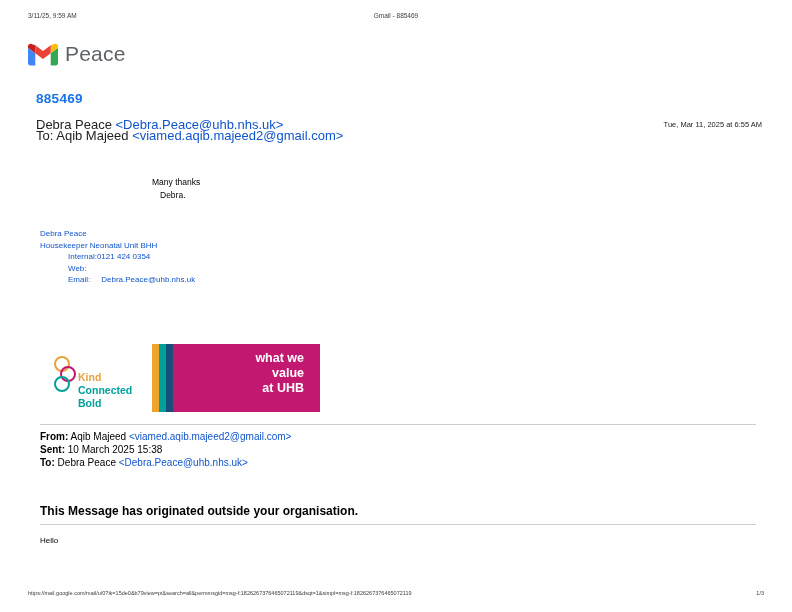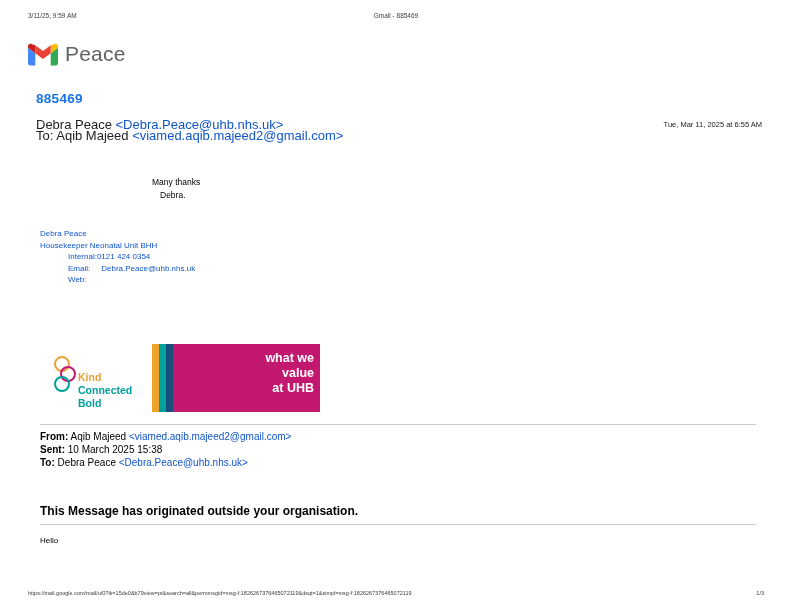--- a/index.html
+++ b/index.html
@@ -209,21 +209,21 @@
   .stripe { height: 68px; }
   .s1 { width: 7px; background: #f0a32a; }
   .s2 { width: 7px; background: #00a19a; }
   .s3 { width: 7px; background: #1a4e7a; }
   .s4 { width: 13px; background: #c2186f; }
   .banner-right {
     flex: 1;
     background: #c2186f;
     color: #ffffff;
     text-align: right;
-    padding: 7px 6px 0 0;
+    padding: 7px 16px 0 0;
     box-sizing: border-box;
     font-size: 12.5px;
     font-weight: bold;
     line-height: 15px;
   }
   
   .divider {
     position: absolute;
     left: 40px;
     width: 716px;
@@ -320,24 +320,24 @@
       <div>Many thanks</div>
       <div class="indent">Debra.</div>
     </div>
     <div class="sig">
       <div class="sig-name">Debra Peace</div>
       <div>Housekeeper Neonatal Unit BHH</div>
       <div>
         <span class="label">Internal:</span><span>0121 424 0354</span>
       </div>
       <div>
-        <span class="label">Email:</span><span class="email-link">Debra.Peace@uhb.nhs.uk</span>
+        <span class="label">Web:</span>
       </div>
       <div>
-        <span class="label">Web:</span>
+        <span class="label">Email:</span><span class="email-link">Debra.Peace@uhb.nhs.uk</span>
       </div>
     </div>
   </div>
 
   <div class="banner">
     <div class="banner-left">
       <span class="rings">
         <span class="ring r1"></span>
         <span class="ring r2"></span>
         <span class="ring r3"></span>

